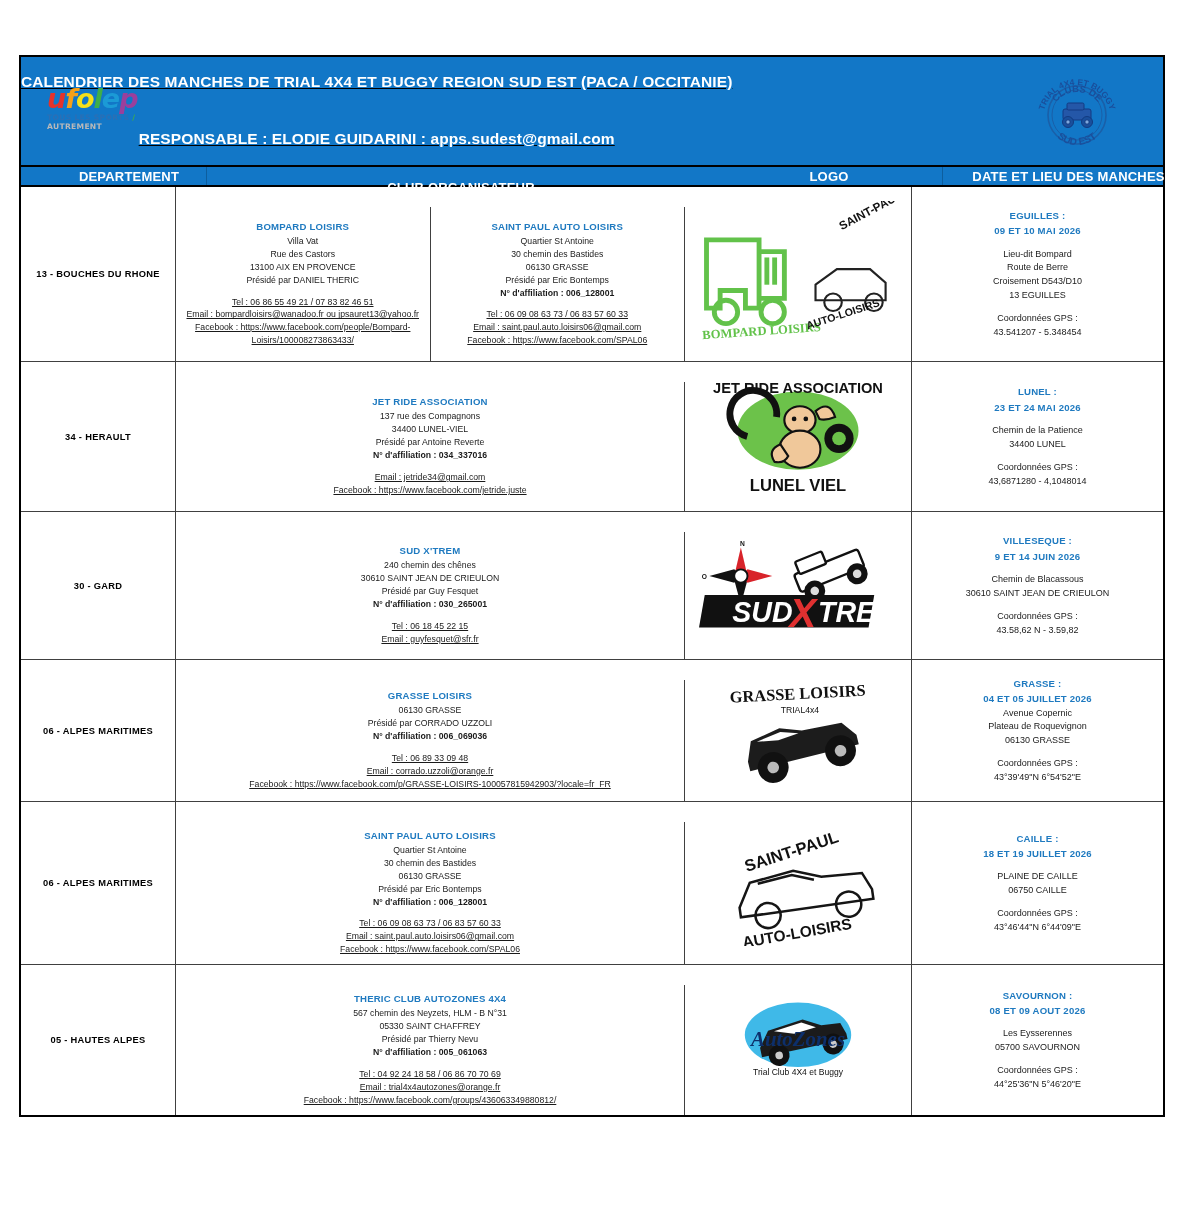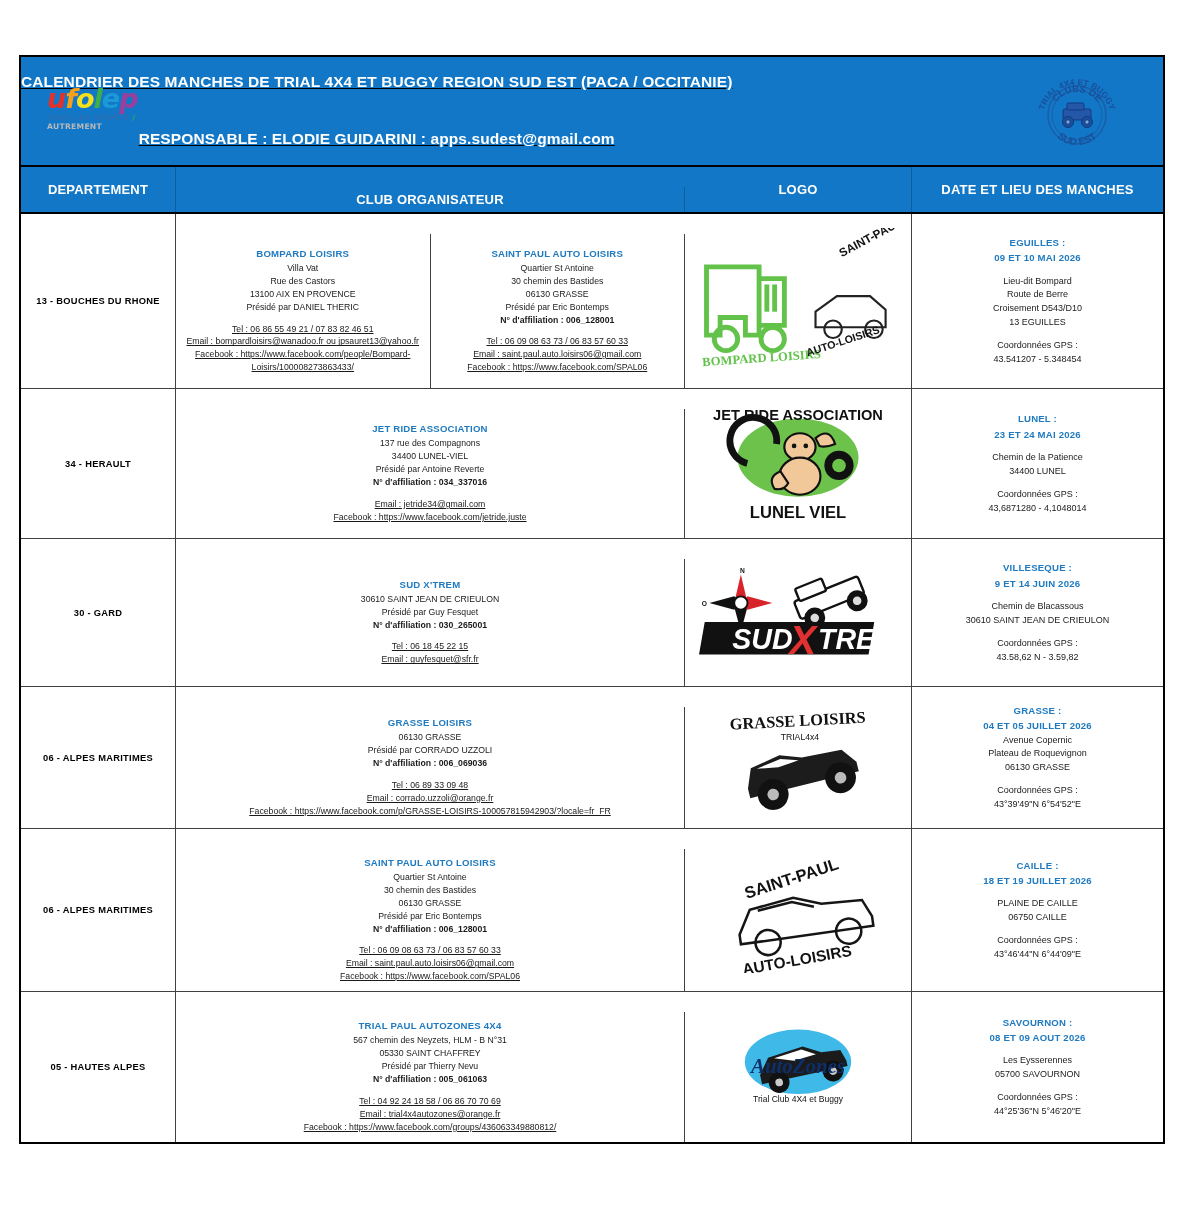--- a/index.html
+++ b/index.html
@@ -73,21 +73,22 @@
   .right-seal {
     position: absolute;
     right: 40px; top: 10px;
     width: 92px; height: 92px;
   }
   
   .thead {
     display: flex;
     background: #1277c7;
     border-bottom: 2px solid #000000;
-    height: 47px;
+    height: 20px;
+    padding-left: 31px;
   }
   .thead > div {
     color: #ffffff;
     font-size: 13px;
     font-weight: bold;
     display: flex; align-items: center; justify-content: center;
     border-right: 1px solid #0d5e9e;
     letter-spacing: 0.2px;
   }
   .thead > div:last-child { border-right: none; }
@@ -313,20 +314,21 @@
       </div>
     </div>
 
     <div class="trow r2">
       <div class="cell col-dep">
         <div class="dep-text">30 - GARD</div>
       </div>
       <div class="cell col-club club-cell">
         <div class="club-box">
           <div class="club-name">SUD X'TREM</div>
+          <div class="line">240 chemin des chênes</div>
           <div class="line">30610 SAINT JEAN DE CRIEULON</div>
           <div class="line">Présidé par Guy Fesquet</div>
           <div class="line bold">N° d'affiliation : 030_265001</div>
           <div class="gap"></div>
           <div class="line lbl-u">Tel : 06 18 45 22 15</div>
           <div class="line lbl-u">Email : guyfesquet@sfr.fr</div>
         </div>
       </div>
       <div class="cell col-logo logo-cell">
         <svg viewBox="0 0 210 105" width="200" height="100" class="logo-svg">
@@ -451,21 +453,21 @@
         <div class="date-line">43°46'44"N 6°44'09"E</div>
       </div>
     </div>
 
     <div class="trow r5">
       <div class="cell col-dep">
         <div class="dep-text">05 - HAUTES ALPES</div>
       </div>
       <div class="cell col-club club-cell">
         <div class="club-box">
-          <div class="club-name">TRIAL PAUL AUTOZONES 4X4</div>
+          <div class="club-name">THERIC CLUB AUTOZONES 4X4</div>
           <div class="line">567 chemin des Neyzets, HLM - B N°31</div>
           <div class="line">05330 SAINT CHAFFREY</div>
           <div class="line">Présidé par Thierry Nevu</div>
           <div class="line bold">N° d'affiliation : 005_061063</div>
           <div class="gap"></div>
           <div class="line lbl-u">Tel : 04 92 24 18 58 / 06 86 70 70 69</div>
           <div class="line lbl-u">Email : trial4x4autozones@orange.fr</div>
           <div class="line lbl-u">Facebook : https://www.facebook.com/groups/436063349880812/</div>
         </div>
       </div>

